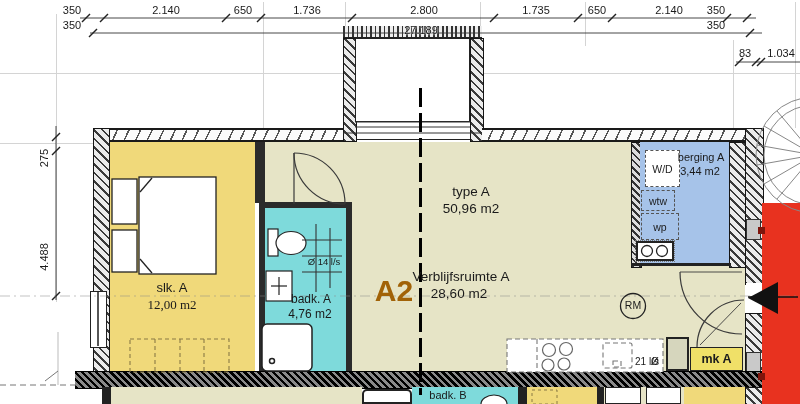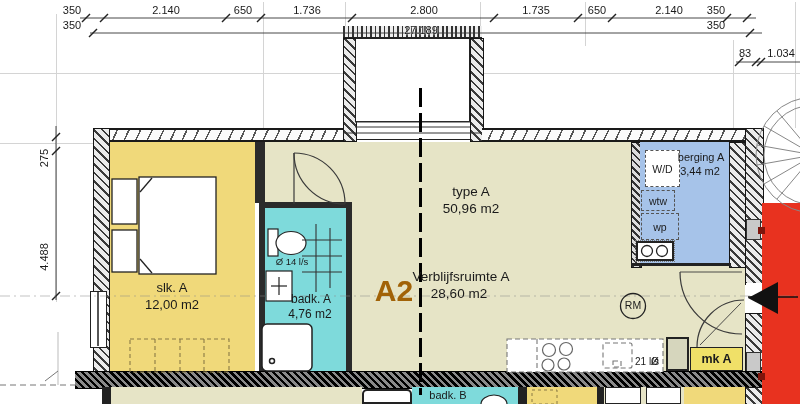--- a/index.html
+++ b/index.html
@@ -3,21 +3,21 @@
 <meta charset="utf-8">
 <style>
   html,body{margin:0;padding:0;background:#fff;}
   .plan{position:relative;width:800px;height:404px;background:#fff;overflow:hidden;
         font-family:"Liberation Sans",sans-serif;color:#1c1c1c;}
   .abs{position:absolute;}
   .grid{position:absolute;background:#d4d4d4;}
   .lbl{position:absolute;transform:translateX(-50%);white-space:nowrap;font-size:11px;color:#1a1a1a;}
   .rlbl{position:absolute;transform:translate(-50%,-50%) rotate(-90deg);white-space:nowrap;font-size:11px;color:#1a1a1a;}
   .room-lbl{font-size:13px;}
-  .small-lbl{font-size:9.5px;}
+  .small-lbl{font-size:9.5px;margin-left:32px;}
   .wall-hatch{position:absolute;background:repeating-linear-gradient(45deg,#3a3a3a 0 1.8px,#ececec 1.8px 6px);
               border:1px solid #161616;}
   .wall-dark{position:absolute;background:repeating-linear-gradient(45deg,#000 0 2.5px,#8a8a8a 2.5px 5px);
              border-top:1.5px solid #000;border-bottom:1.5px solid #000;}
   .win-band{position:absolute;background:repeating-linear-gradient(115deg,#fbfbfb 0 9px,#555 9px 10.5px);
             border-top:2.5px solid #1a1a1a;border-bottom:2px solid #1a1a1a;}
   .dashed-box{position:absolute;border:1.3px dashed #555;box-sizing:border-box;
               display:flex;align-items:center;justify-content:center;font-size:10.5px;text-align:right;}
   .section-line{position:absolute;width:3.5px;background:repeating-linear-gradient(180deg,#000 0 19px,transparent 19px 25px);}
   svg{position:absolute;left:0;top:0;pointer-events:none;}
@@ -245,21 +245,21 @@
   <div class="lbl" style="left:421px;top:24px;text-shadow:0 0 2px #fff,0 0 2px #fff;">27.189</div>
   <div class="lbl" style="left:716px;top:19px;">350</div>
 
   <div class="lbl" style="left:745px;top:47px;">83</div>
   <div class="lbl" style="left:781px;top:47px;">1.034</div>
 
   <div class="rlbl" style="left:44px;top:158px;">275</div>
   <div class="rlbl" style="left:44px;top:257px;">4.488</div>
 
   <div class="lbl room-lbl" style="left:172px;top:280px;">slk. A</div>
-  <div class="lbl room-lbl" style="left:172px;top:297px;">12,00 m2</div>
+  <div class="lbl room-lbl" style="left:172px;top:297px;font-family:Liberation Serif, serif;">12,00 m2</div>
 
   <div class="lbl" style="left:311px;top:292px;font-size:12px;">badk. A</div>
   <div class="lbl" style="left:310px;top:307px;font-size:12px;">4,76 m2</div>
   <div class="lbl small-lbl" style="left:292px;top:256px;">Ø 14 l/s</div>
 
   <div class="lbl room-lbl" style="left:471px;top:184px;font-size:13.5px;">type A</div>
   <div class="lbl room-lbl" style="left:471px;top:201px;font-size:13.5px;">50,96 m2</div>
   <div class="lbl" style="left:394px;top:236px;font-size:30px;font-weight:bold;color:#a16207;margin-top:38px;">A2</div>
   <div class="lbl room-lbl" style="left:461px;top:269px;font-size:13.5px;">Verblijfsruimte A</div>
   <div class="lbl room-lbl" style="left:459px;top:286px;font-size:13.5px;">28,60 m2</div>

